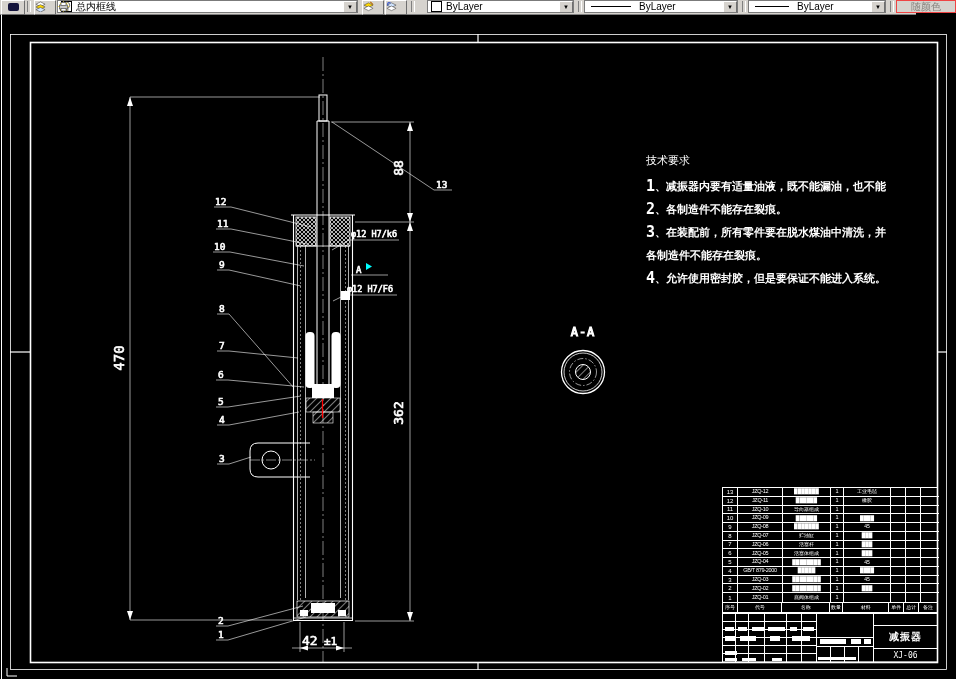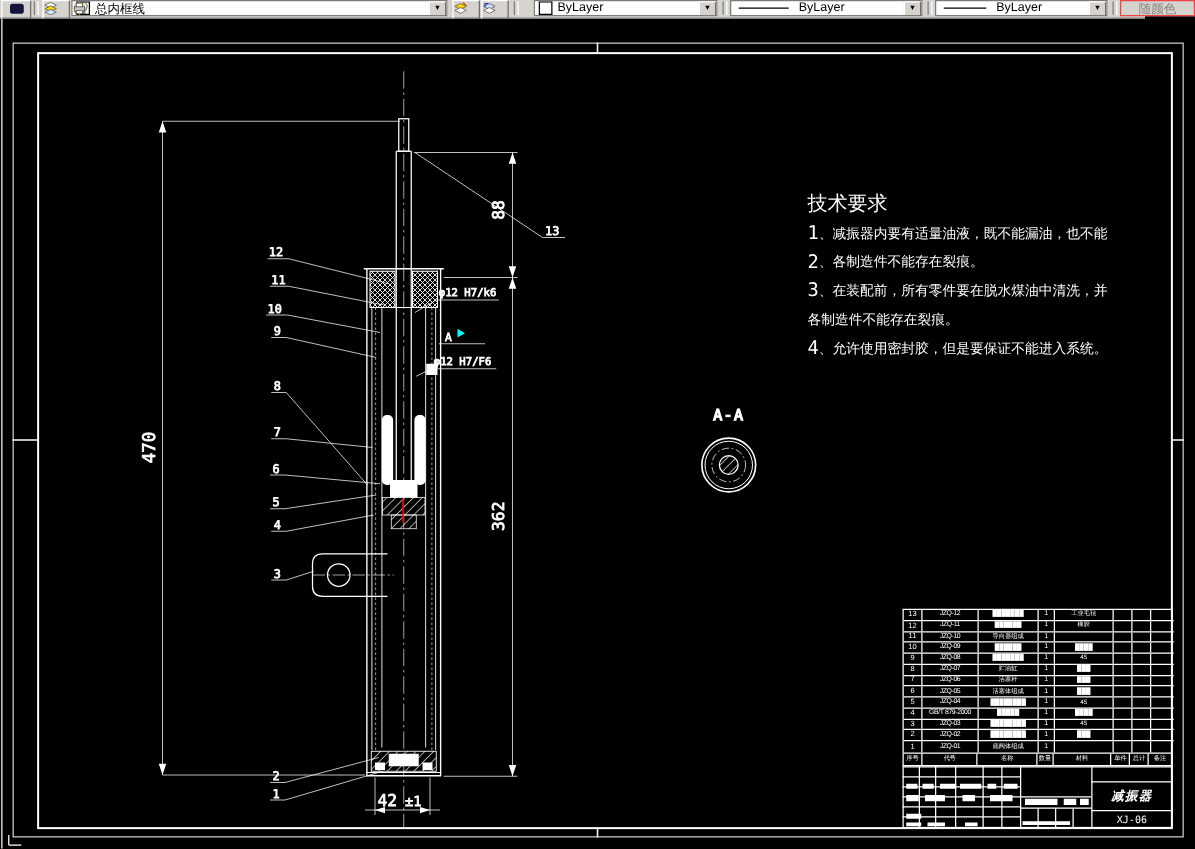--- a/index.html
+++ b/index.html
@@ -21,22 +21,22 @@
       font-size:6px;line-height:10px;text-align:center;color:#000;}
   .chip{width:9px;height:9px;background:#fff;border:1px solid #000;margin:0 4px 0 3px;flex:0 0 auto;}
   .lt-line{display:inline-block;width:40px;height:0;border-top:1px solid #000;margin:0 8px 0 6px;flex:0 0 auto;}
   .micon{width:11px;height:11px;flex:0 0 auto;margin-right:1px;}
   .combo.disabled{background:#d6d3ce;color:#87837e;border:1px solid #ef4444;justify-content:center;}
 
   
   svg{position:absolute;top:0;left:0;}
   svg text{font-family:"DejaVu Sans Mono","Liberation Mono",monospace;fill:#fff;}
   .tech{position:absolute;left:646px;top:153px;width:305px;color:#fff;z-index:3;}
-  .tech .ttl{font-size:16px;height:24px;}
-  .tline{height:23px;white-space:nowrap;font-size:11px;}
+  .tech .ttl{font-size:11px;height:24px;}
+  .tline{height:23px;white-space:nowrap;font-size:11px;font-weight:bold;}
   .tnum{font-size:15px;font-family:"DejaVu Sans Mono",monospace;vertical-align:-1px;}
 
   
   .plist{position:absolute;left:722px;top:487px;width:216px;z-index:3;color:#fff;}
   .pbody{width:216px;height:116px;display:grid;grid-template-rows:repeat(13,1fr);
       border:1px solid #fff;box-sizing:border-box;}
   .prow{display:flex;border-bottom:1px solid #fff;}
   .prow:last-child{border-bottom:none;}
   .pcell{border-right:1px solid #fff;box-sizing:border-box;overflow:hidden;white-space:nowrap;
       display:flex;align-items:center;justify-content:center;line-height:1;}
@@ -44,21 +44,21 @@
   .c-n{width:15px;font-size:6px;}
   .c-code{width:45px;font-size:5.5px;letter-spacing:-0.3px;}
   .c-name{width:48px;font-size:5px;}
   .c-qty{width:13px;font-size:5.5px;}
   .c-mat{width:47px;font-size:5px;}
   .c-c6{width:15px;}.c-c7{width:15px;}.c-c8{width:18px;font-size:5px;}
   .phead{width:216px;height:10px;display:flex;border:1px solid #fff;border-top:none;box-sizing:border-box;}
   .phead .pcell{font-size:5px;}
   .blob{position:absolute;background:#fff;z-index:4;}
   .tb-name{position:absolute;left:873px;top:625px;width:65px;height:23px;z-index:4;color:#fff;
-      display:flex;align-items:center;justify-content:center;font-size:10px;font-weight:bold;letter-spacing:1px;font-style:italic;}
+      display:flex;align-items:center;justify-content:center;font-size:10px;font-weight:bold;letter-spacing:1px;}
   .tb-no{position:absolute;left:873px;top:648px;width:65px;height:14px;z-index:4;color:#fff;
       display:flex;align-items:center;justify-content:center;font-size:8px;
       font-family:"DejaVu Sans Mono",monospace;}
 </style>
 </head>
 <body>
 
 <div id="stage">
 
 <svg width="956" height="679" viewBox="0 0 956 679">

